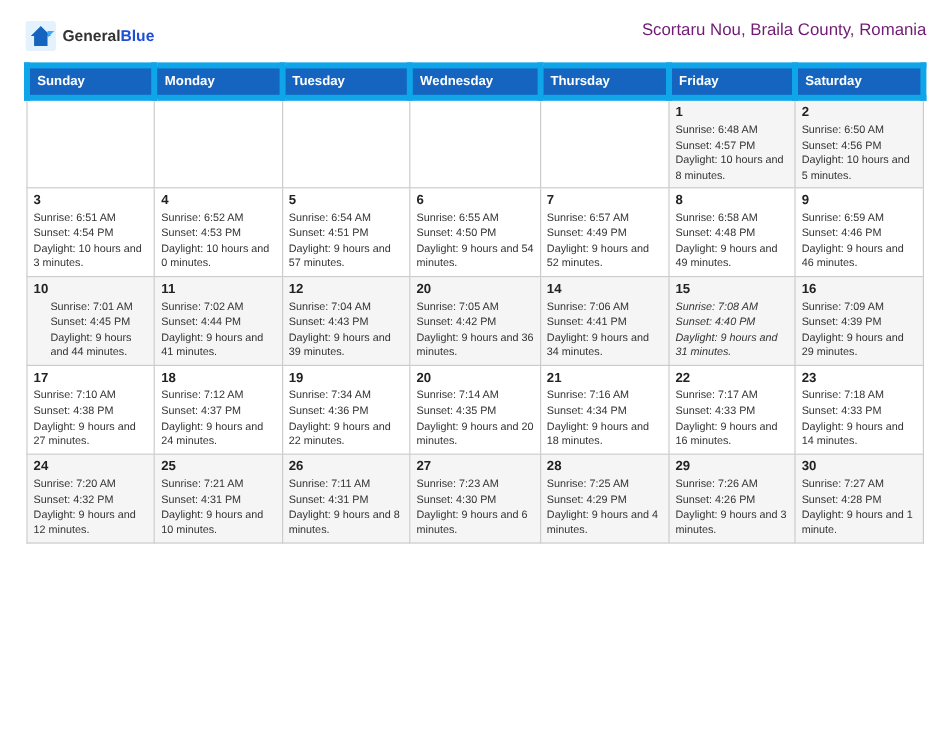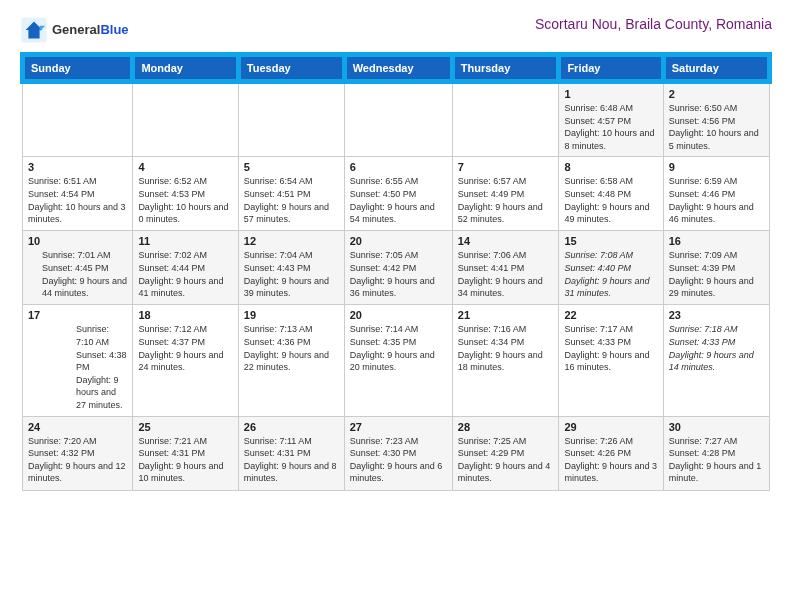--- a/index.html
+++ b/index.html
@@ -233,33 +233,33 @@
           <td>
             <span class="day-num">16</span>
             <div class="day-info" style="white-space: pre-wrap;">Sunrise: 7:09 AM
 Sunset: 4:39 PM
 Daylight: 9 hours and 29 minutes.</div>
           </td>
         </tr>
         <tr>
           <td>
             <span class="day-num">17</span>
-            <div class="day-info" style="white-space: pre-wrap; margin-left: 48px;">Sunrise: 7:10 AM
+            <div class="day-info" style="white-space: pre-wrap;">Sunrise: 7:10 AM
 Sunset: 4:38 PM
 Daylight: 9 hours and 27 minutes.</div>
           </td>
           <td>
             <span class="day-num">18</span>
             <div class="day-info" style="white-space: pre-wrap;">Sunrise: 7:12 AM
 Sunset: 4:37 PM
 Daylight: 9 hours and 24 minutes.</div>
           </td>
           <td>
             <span class="day-num">19</span>
-            <div class="day-info" style="white-space: pre-wrap;">Sunrise: 7:13 AM
+            <div class="day-info" style="white-space: pre-wrap;">Sunrise: 7:34 AM
 Sunset: 4:36 PM
 Daylight: 9 hours and 22 minutes.</div>
           </td>
           <td>
             <span class="day-num">20</span>
             <div class="day-info" style="white-space: pre-wrap;">Sunrise: 7:14 AM
 Sunset: 4:35 PM
 Daylight: 9 hours and 20 minutes.</div>
           </td>
           <td>
@@ -269,21 +269,21 @@
 Daylight: 9 hours and 18 minutes.</div>
           </td>
           <td>
             <span class="day-num">22</span>
             <div class="day-info" style="white-space: pre-wrap;">Sunrise: 7:17 AM
 Sunset: 4:33 PM
 Daylight: 9 hours and 16 minutes.</div>
           </td>
           <td>
             <span class="day-num">23</span>
-            <div class="day-info" style="white-space: pre-wrap; font-style: italic;">Sunrise: 7:18 AM
+            <div class="day-info" style="white-space: pre-wrap;">Sunrise: 7:18 AM
 Sunset: 4:33 PM
 Daylight: 9 hours and 14 minutes.</div>
           </td>
         </tr>
         <tr>
           <td>
             <span class="day-num">24</span>
             <div class="day-info" style="white-space: pre-wrap;">Sunrise: 7:20 AM
 Sunset: 4:32 PM
 Daylight: 9 hours and 12 minutes.</div>

